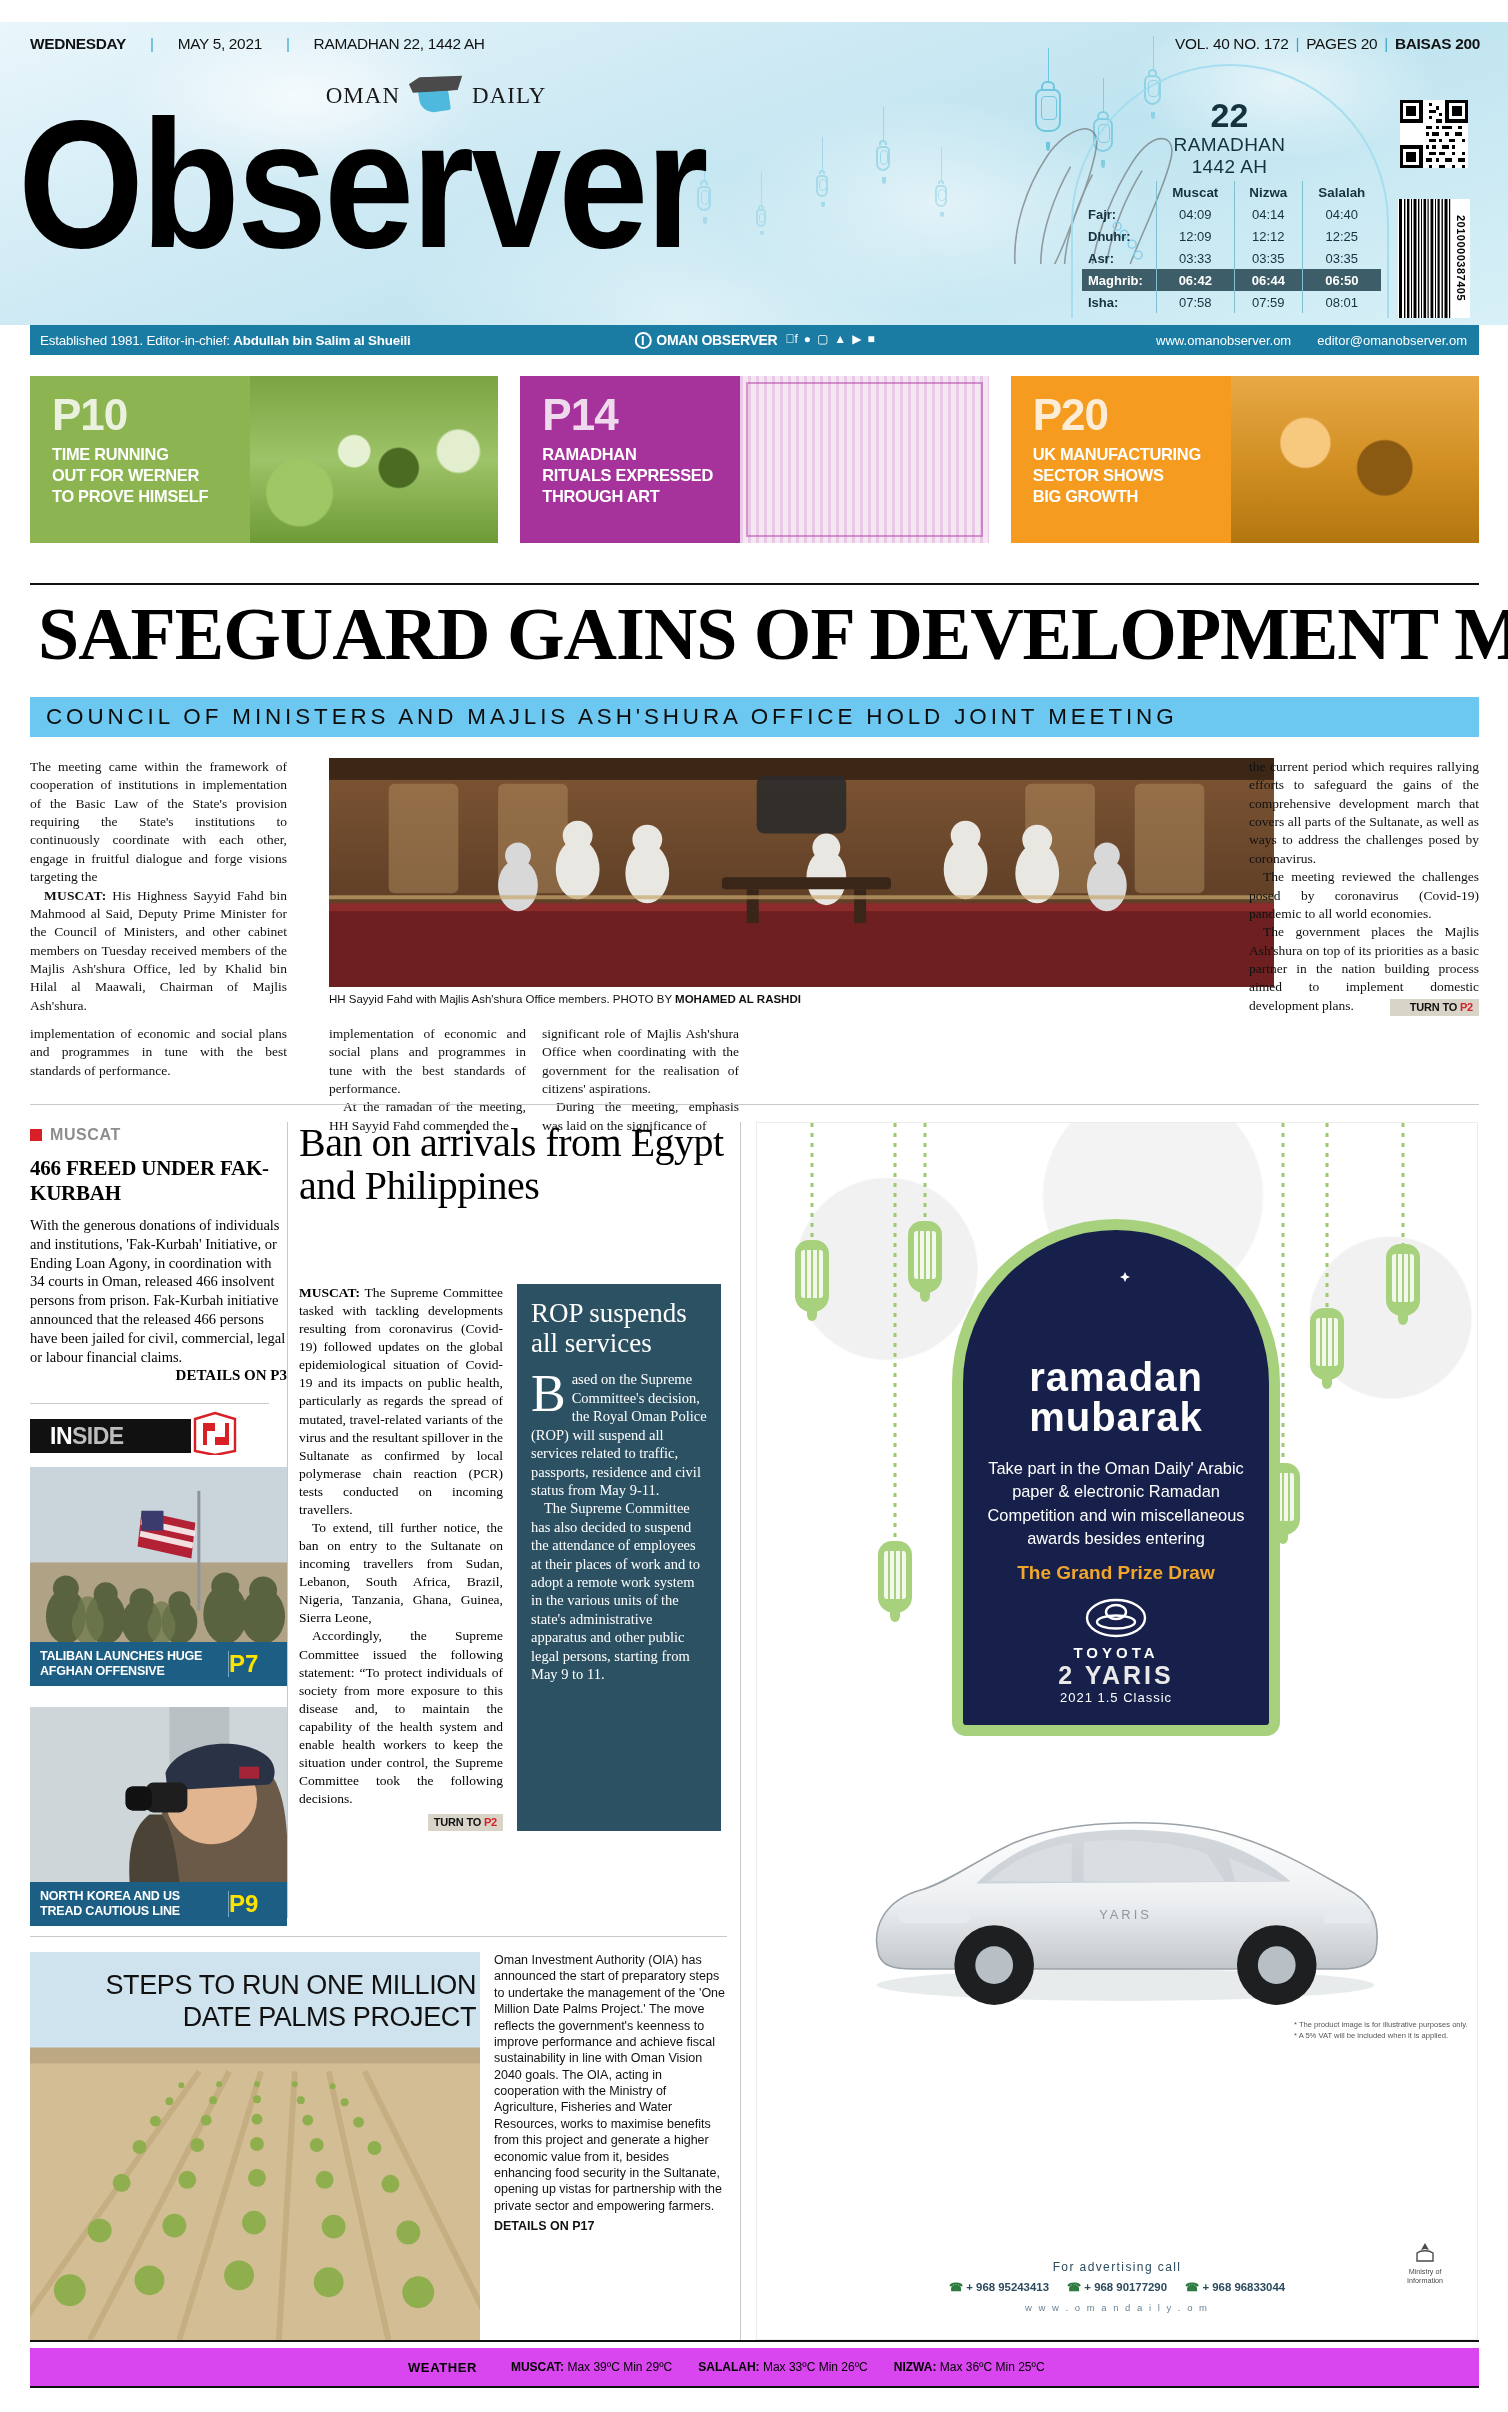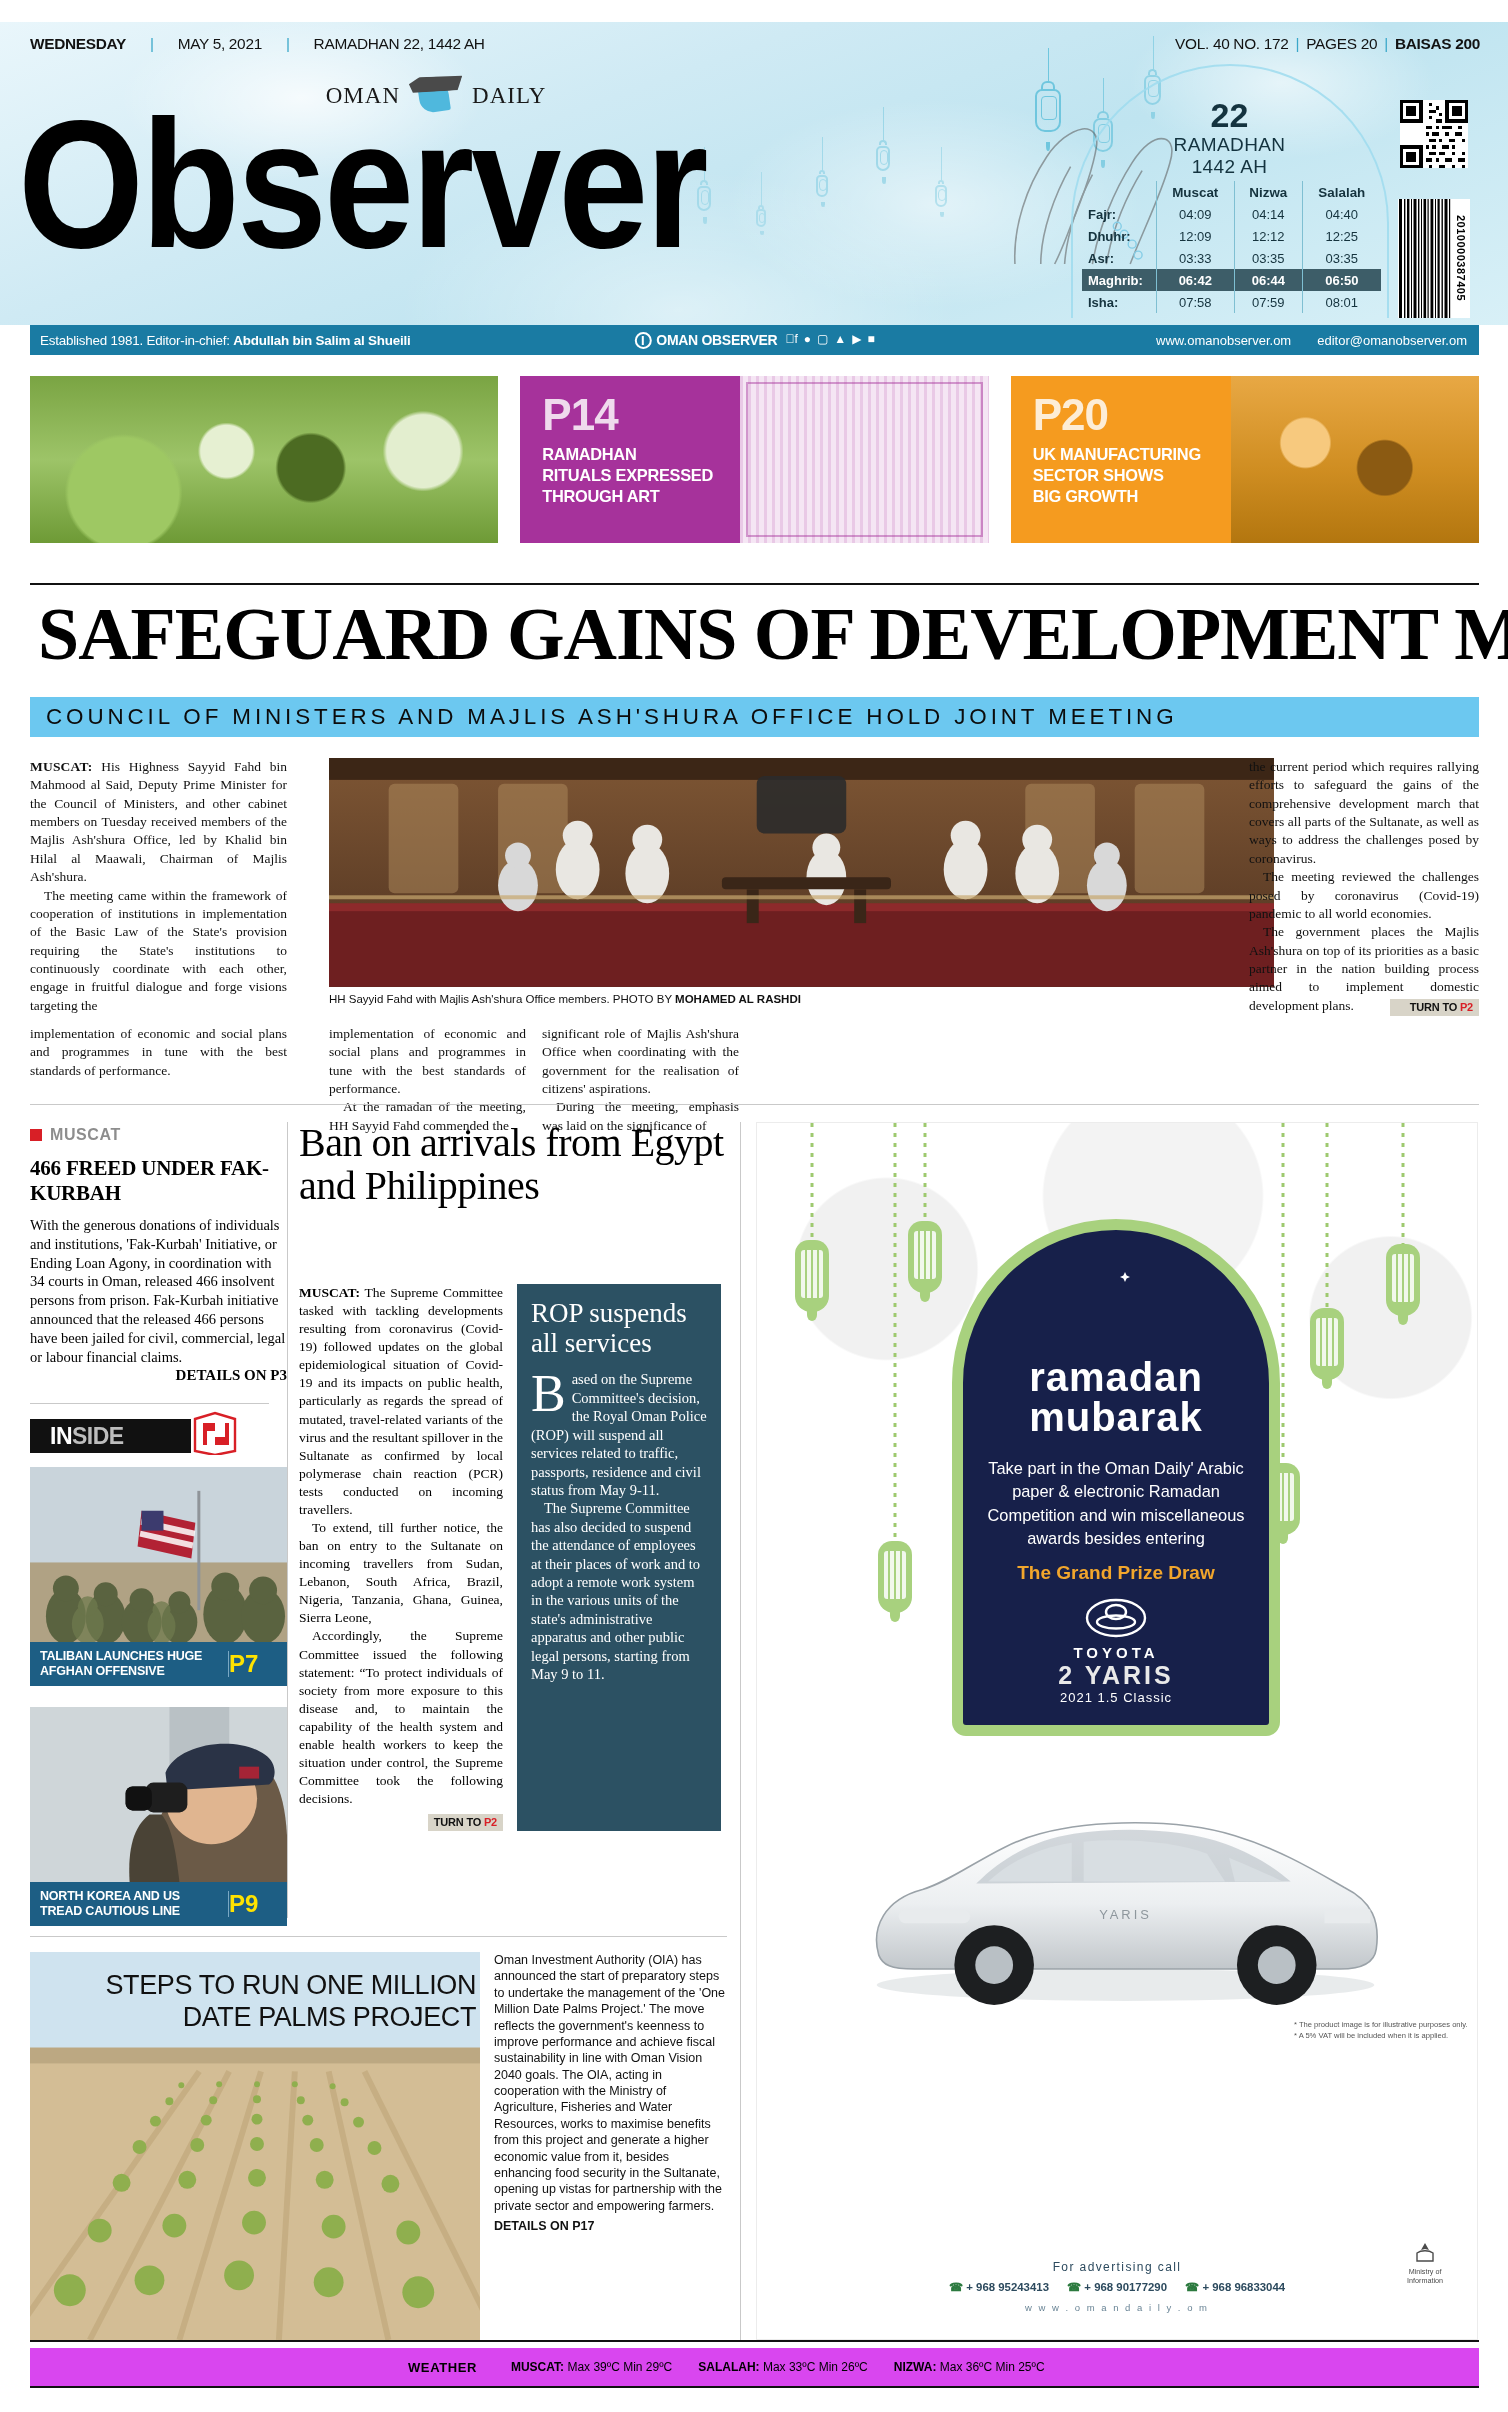--- a/index.html
+++ b/index.html
@@ -619,20 +619,26 @@
       </span>
     </div>
     <div class="right">
       <span>www.omanobserver.om</span>
       <span>editor@omanobserver.om</span>
     </div>
   </div>
 
   <div class="promos">
     <div class="promo green">
+      <div class="txt">
+        <div class="pnum">P10</div>
+        <div class="pdesc" style="white-space:pre-line">TIME RUNNING
+OUT FOR WERNER
+TO PROVE HIMSELF</div>
+      </div>
       <div class="img">
           <div class="pimg-soccer"></div>
         </div>
     </div>
     <div class="promo purple">
       <div class="txt">
         <div class="pnum">P14</div>
         <div class="pdesc" style="white-space:pre-line">RAMADHAN
 RITUALS EXPRESSED
 THROUGH ART</div>
@@ -655,22 +661,22 @@
   </div>
 
   <div class="rule-top"></div>
   <div class="headline">SAFEGUARD GAINS OF DEVELOPMENT MARCH</div>
   <div class="subbar">
     <span>COUNCIL OF MINISTERS AND MAJLIS ASH'SHURA OFFICE HOLD JOINT MEETING</span>
   </div>
 
   <div class="lead">
     <div class="lead-col" style="left:0;top:0;">
+      <p>The meeting came within the framework of cooperation of institutions in implementation of the Basic Law of the State's provision requiring the State's institutions to continuously coordinate with each other, engage in fruitful dialogue and forge visions targeting the</p>
       <p><b>MUSCAT:</b><span> His Highness Sayyid Fahd bin Mahmood al Said, Deputy Prime Minister for the Council of Ministers, and other cabinet members on Tuesday received members of the Majlis Ash'shura Office, led by Khalid bin Hilal al Maawali, Chairman of Majlis Ash'shura.</span></p>
-      <p>The meeting came within the framework of cooperation of institutions in implementation of the Basic Law of the State's provision requiring the State's institutions to continuously coordinate with each other, engage in fruitful dialogue and forge visions targeting the</p>
     </div>
 
     <div class="lead-photo">
       <svg class="majlis" viewBox="0 0 950 230" preserveAspectRatio="none">
         <defs>
           <linearGradient id="wall" x1="0" y1="0" x2="0" y2="1">
             <stop offset="0" stop-color="#7e5634"></stop>
               <stop offset="1" stop-color="#4e3220"></stop>
           </linearGradient>
         </defs>

